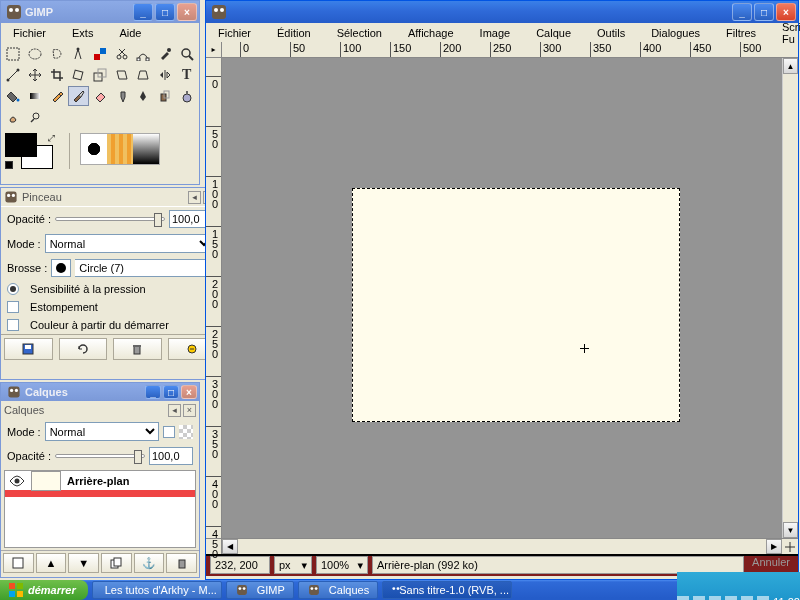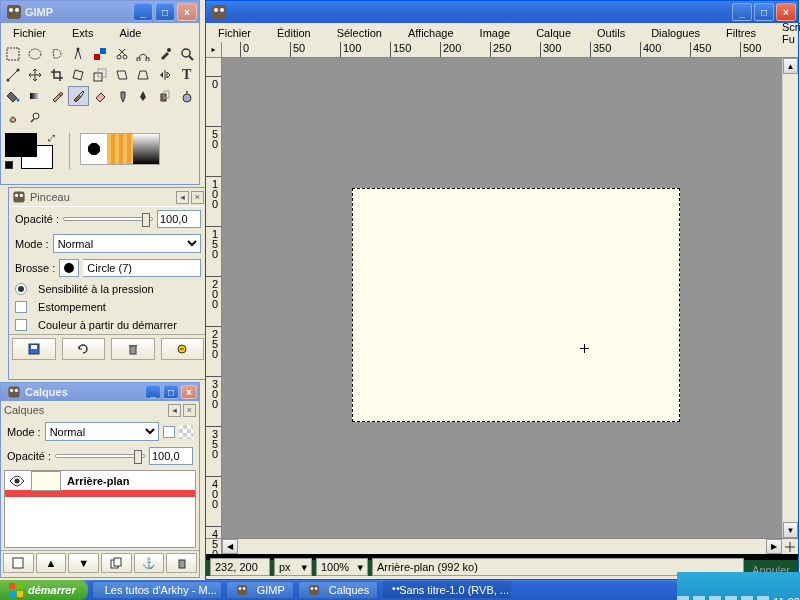--- a/index.html
+++ b/index.html
@@ -61,21 +61,21 @@
 .iconbtn{flex:1;height:22px;border:1px solid #aca899;background:linear-gradient(#fff,#ece9d8);display:flex;align-items:center;justify-content:center;}
 
 
 #imagewin { left:205px; top:0; width:594px; height:580px; }
 .ruler-h { height:16px; background:#ece9d8; border-bottom:1px solid #888; position:relative; font-size:9px; overflow:hidden; }
 .ruler-h .tick{position:absolute;top:0;height:100%;border-left:1px solid #555;padding-left:2px;}
 .ruler-v { width:16px; background:#ece9d8; border-right:1px solid #888; position:relative; font-size:9px;}
 .ruler-v .tick{position:absolute;left:0;width:100%;border-top:1px solid #555;padding-top:1px;writing-mode:vertical-rl;text-orientation:upright;letter-spacing:-2px;}
 .canvas-area{flex:1;background:#949494;position:relative;overflow:hidden;}
 .canvas{position:absolute;background:#fffceb;outline:1px dashed #000;outline-offset:-1px;}
-.statusbar{height:22px;border-top:6px solid #000000;display:flex;align-items:flex-end;gap:4px;padding:0 4px;background:#14532d;}
+.statusbar{height:22px;border-top:2px solid #000000;display:flex;align-items:flex-start;gap:4px;padding:0 4px;background:#7f1d1d;}
 .statusbar .field{border:1px solid #999;background:#ece9d8;height:18px;padding:1px 4px;display:flex;align-items:center;}
 .cursor-mark{position:absolute;width:9px;height:9px;}
 .cursor-mark::before,.cursor-mark::after{content:"";position:absolute;background:#000;}
 .cursor-mark::before{left:4px;top:0;width:1px;height:9px;}
 .cursor-mark::after{top:4px;left:0;height:1px;width:9px;}
 
 
 #taskbar{position:absolute;left:0;bottom:0;width:800px;height:20px;background:linear-gradient(#4a8af0 0%,#2f6ad8 10%,#245cc9 90%);display:flex;align-items:center;}
 #start{height:20px;background:linear-gradient(#6fbf4a,#3f9f2a);color:#fff;font-weight:bold;font-style:italic;padding:0 12px 0 8px;display:flex;align-items:center;border-radius:0 8px 8px 0;}
 .taskbtn{height:18px;margin-left:4px;background:linear-gradient(#5a90e0,#3a70c8);border:1px solid #2a60b8;color:#fff;padding:0 8px;display:flex;align-items:center;gap:4px;border-radius:2px;max-width:130px;overflow:hidden;white-space:nowrap;}
@@ -294,21 +294,21 @@
     </div>
     <div style="width:1px;background:#aca899"></div>
     <div class="bpg">
       <div class="b"></div>
       <div class="p"></div>
       <div class="g"></div>
     </div>
   </div>
 </div>
 
-<div class="window inactive" style="left:8px;top:187px;width:200px;height:193px">
+<div class="window inactive" style="left:0;top:187px;width:220px;height:193px">
   <div class="dock-header">
     <span class="gimp-icon" style="transform:scale(0.8)"></span>
     <span>Pinceau</span>
     <span class="spacer"></span>
     <span class="box">◂</span>
     <span class="box">×</span>
   </div>
   <div class="panel">
     <div class="row">
       <span class="label">Opacité :</span>

